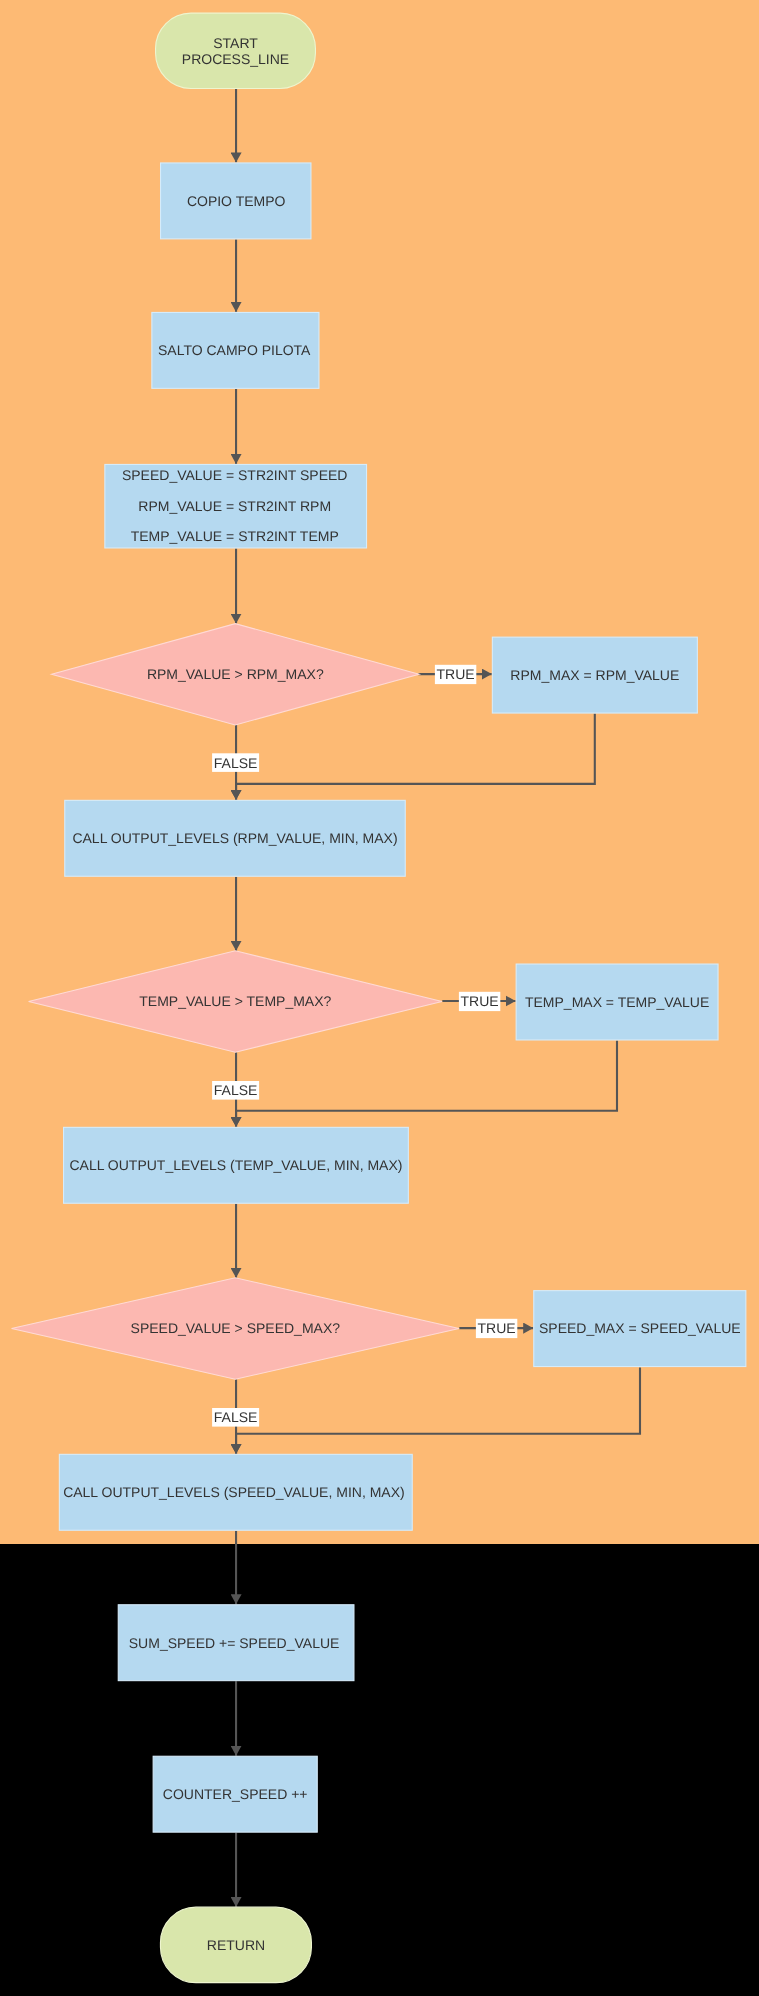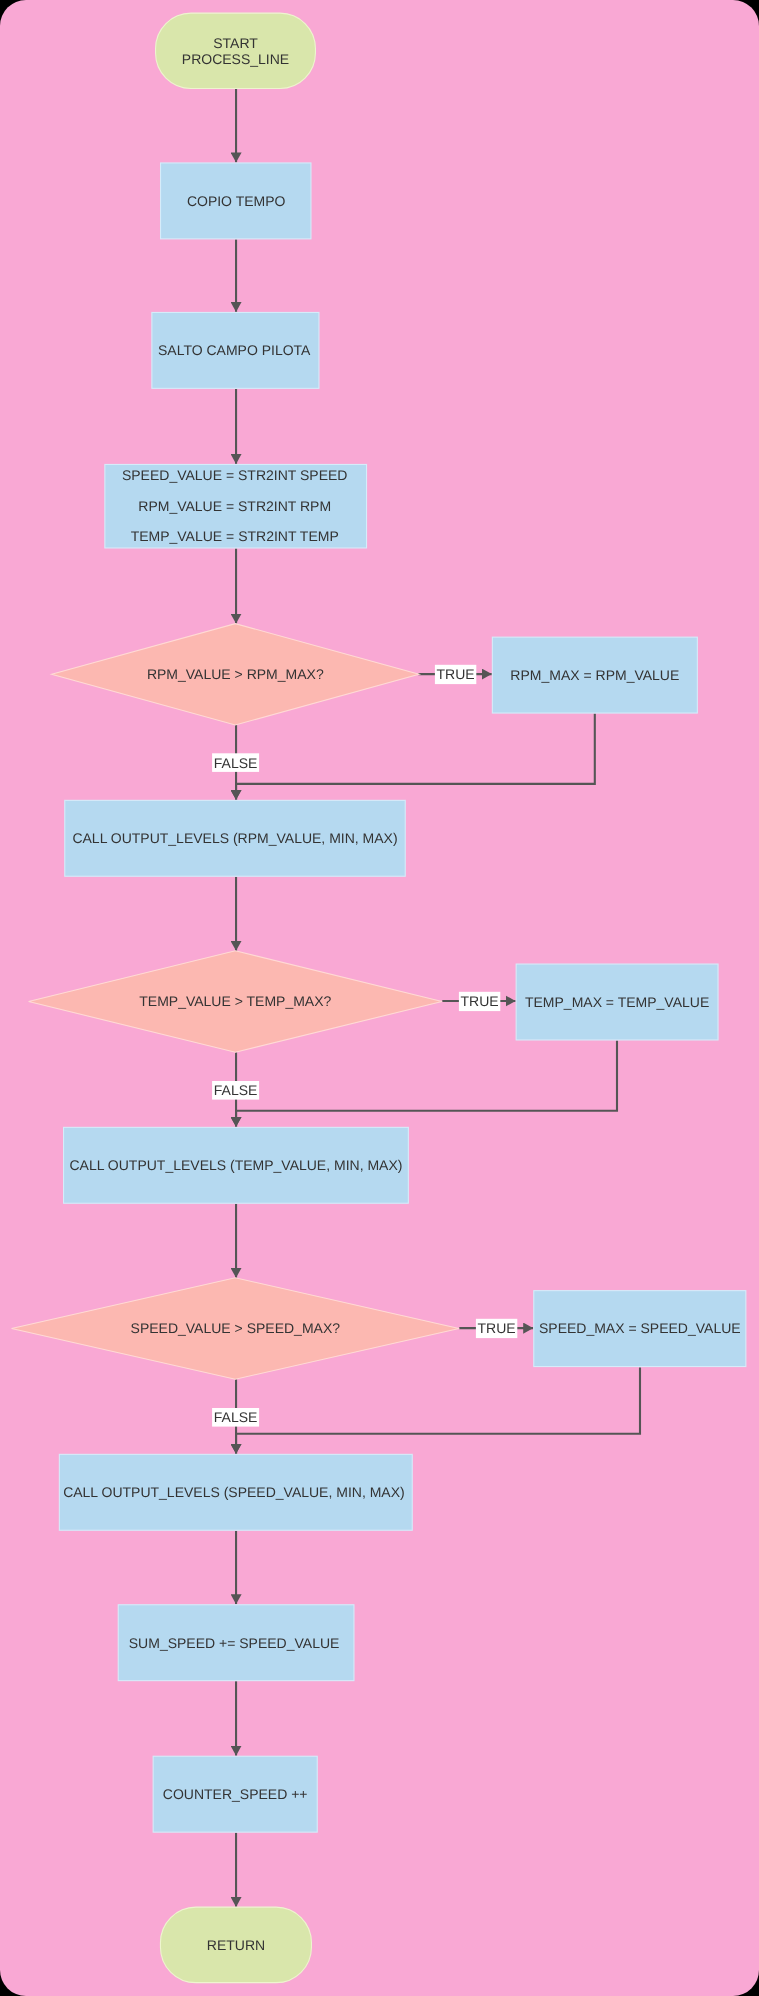--- a/index.html
+++ b/index.html
@@ -1,17 +1,17 @@
 <!DOCTYPE html>
 <html><head>
 <meta charset="utf-8">
 <title>PROCESS_LINE flowchart</title>
 <style>
   html,body{margin:0;padding:0;background:#000000;width:759px;height:1996px;overflow:hidden;}
-  #root{position:relative;width:759px;height:1996px;background:#f9a8d4;border-radius:26px;}
+  #root{position:relative;width:759px;height:1544px;background:#fdba74;}
   svg{display:block;}
   svg{-webkit-font-smoothing:antialiased;text-rendering:geometricPrecision;transform:translateZ(0);}
   .nlabel{font-family:"Liberation Sans",sans-serif;font-size:14px;fill:#333333;-webkit-font-smoothing:antialiased;}
   .elabel{font-family:"Liberation Sans",sans-serif;font-size:14px;fill:#333333;-webkit-font-smoothing:antialiased;}
 </style>
 </head>
 <body>
 
 <div id="root">
 <svg id="chart" width="759" height="1996" viewBox="0 0 759 1996" xmlns="http://www.w3.org/2000/svg">

